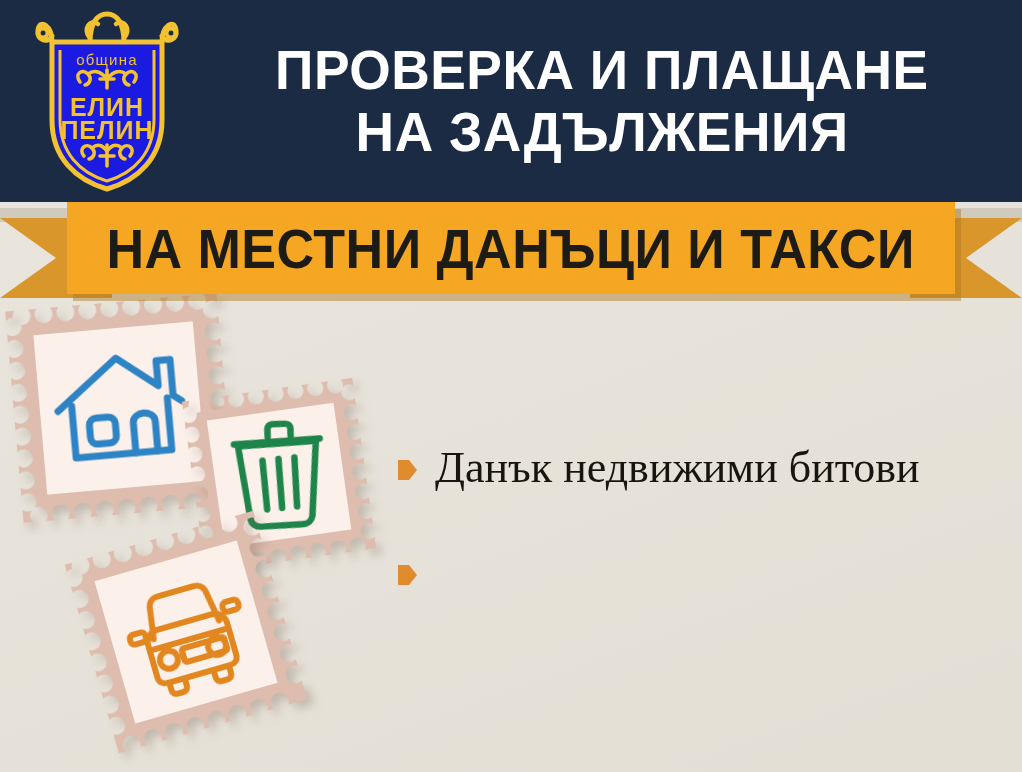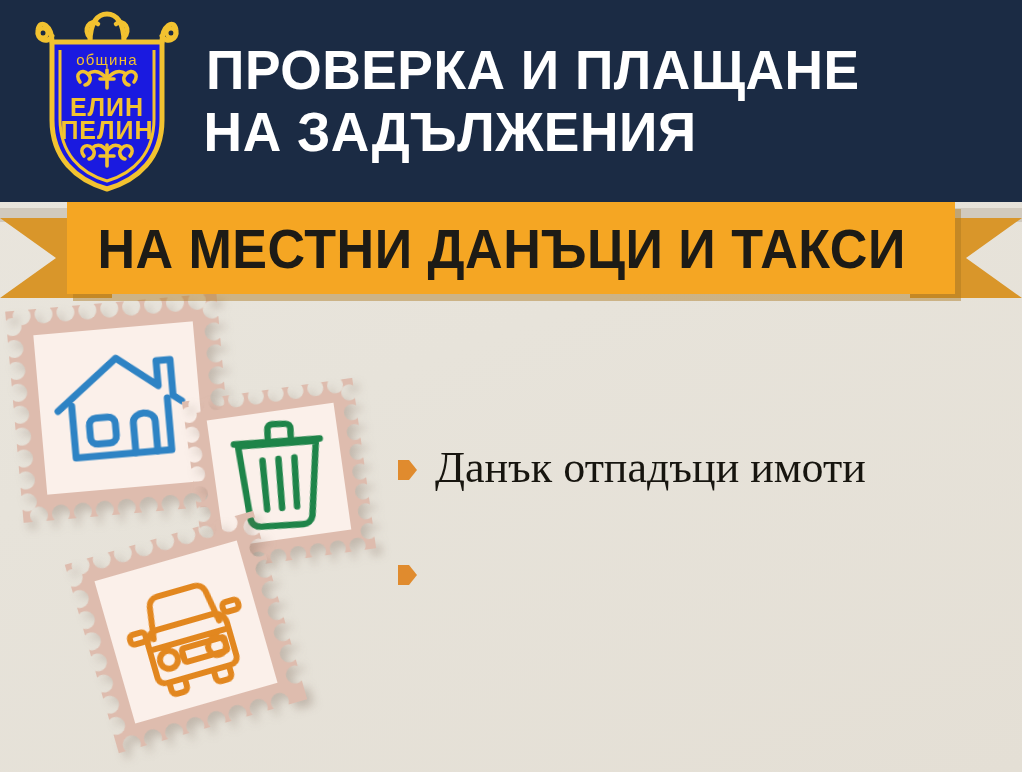--- a/index.html
+++ b/index.html
@@ -40,21 +40,21 @@
 
   .header-title {
     position: absolute;
     left: 196px;
     top: 16px;
     width: 812px;
     height: 170px;
     z-index: 7;
     display: flex;
     flex-direction: column;
-    align-items: flex-start;
+    align-items: center;
     justify-content: center;
     text-align: center;
   }
   .header-title .line {
     color: #ffffff;
     font-family: "Liberation Sans", sans-serif;
     font-weight: bold;
     font-size: 55px;
     line-height: 1.13;
     letter-spacing: 0.5px;
@@ -89,20 +89,21 @@
   .ribbon-main {
     position: absolute;
     left: 67px;
     top: 6px;
     width: 888px;
     height: 92px;
     background: #f5a623;
     box-shadow: 6px 7px 0 0 rgba(170,120,30,0.45);
     display: flex;
     align-items: center;
+    justify-content: center;
   }
   .ribbon-main .ribbon-text {
     color: #1d1b16;
     font-family: "Liberation Sans", sans-serif;
     font-weight: bold;
     font-size: 56px;
     letter-spacing: 0.5px;
     white-space: nowrap;
     transform: scaleX(0.93);
   }
@@ -395,21 +396,21 @@
   </div>
 
   <div class="task-list">
 
     <div class="task-item">
       <span class="bullet">
         <svg viewBox="0 0 19 24" xmlns="http://www.w3.org/2000/svg">
           <path d="M0 2 L11 2 L19 12 L11 22 L0 22 Z" fill="#E08B2E"></path>
         </svg>
       </span>
-      <span class="task-label">Данък отпадъци имоти</span>
+      <span class="task-label">Данък недвижими битови</span>
     </div>
 
 
     <div class="task-item">
       <span class="bullet">
         <svg viewBox="0 0 19 24" xmlns="http://www.w3.org/2000/svg">
           <path d="M0 2 L11 2 L19 12 L11 22 L0 22 Z" fill="#E08B2E"></path>
         </svg>
       </span>
     </div>

